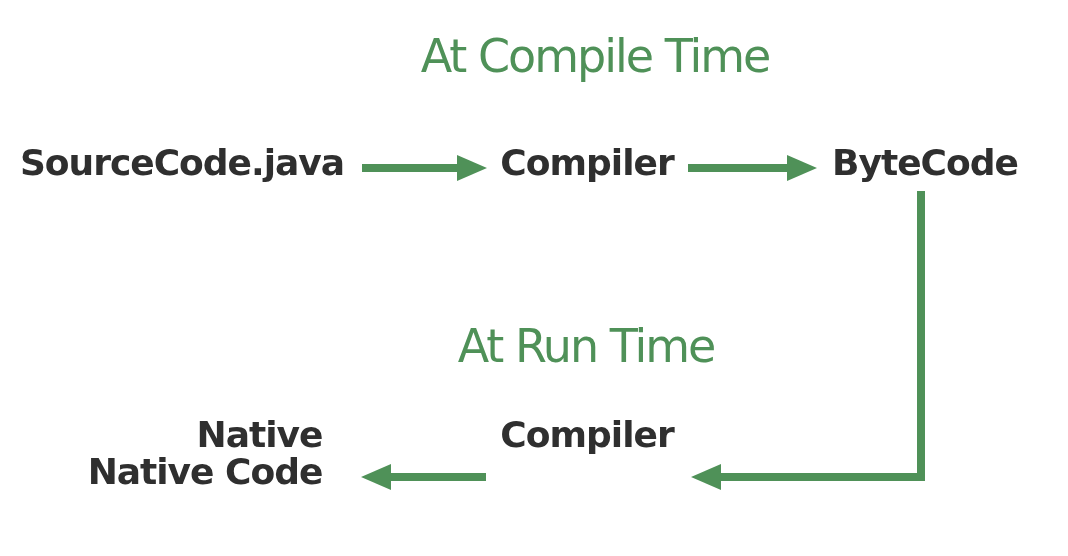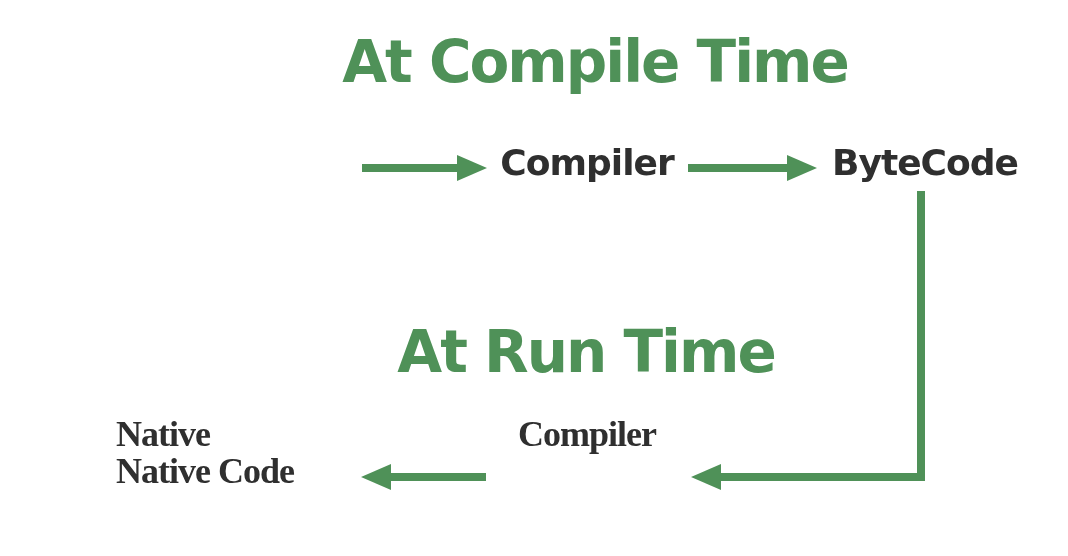--- a/index.html
+++ b/index.html
@@ -14,37 +14,36 @@
     height: 556px;
     background: var(--bg, #ffffff);
     overflow: hidden;
   }
   .abs-center {
     position: absolute;
     transform: translateX(-50%);
     white-space: nowrap;
   }
   .heading {
-    font-size: 58px;
-    font-weight: bold;
+    font-size: 46px;
+    font-weight: normal;
     letter-spacing: -2px;
     color: var(--green, #4f9158);
     line-height: 1;
   }
   .node {
     font-size: 36px;
     font-weight: bold;
     letter-spacing: -1px;
     color: var(--dark, #2f2f2f);
     line-height: 1;
   }
   .node-block {
-    text-align: left;
+    text-align: right;
     line-height: 37px;
-    font-family: Liberation Serif, serif;
   }
   .arrow-layer {
     position: absolute;
     left: 0;
     top: 0;
     pointer-events: none;
   }
   .arrow-stroke {
     stroke: var(--green, #4f9158);
     stroke-width: 8;
@@ -74,20 +73,21 @@
       <polygon class="arrow-head" points="691,477 721,464 721,490"></polygon>
     </g>
     <g>
       <line class="arrow-stroke" x1="486" y1="477" x2="389" y2="477"></line>
       <polygon class="arrow-head" points="361,477 391,464 391,490"></polygon>
     </g>
   </svg>
 
   <div class="abs-center heading" style="left:595px; top:33px;">At Compile Time</div>
 
+  <div class="abs-center node" style="left:182px; top:145px;">SourceCode.java</div>
 
   <div class="abs-center node" style="left:587px; top:145px;">Compiler</div>
 
   <div class="abs-center node" style="left:925px; top:145px;">ByteCode</div>
 
   <div class="abs-center heading" style="left:586px; top:323px;">At Run Time</div>
 
   <div class="abs-center node node-block" style="left:205px; top:416px;">
     <div>Native</div>
     <div>Native Code</div>

